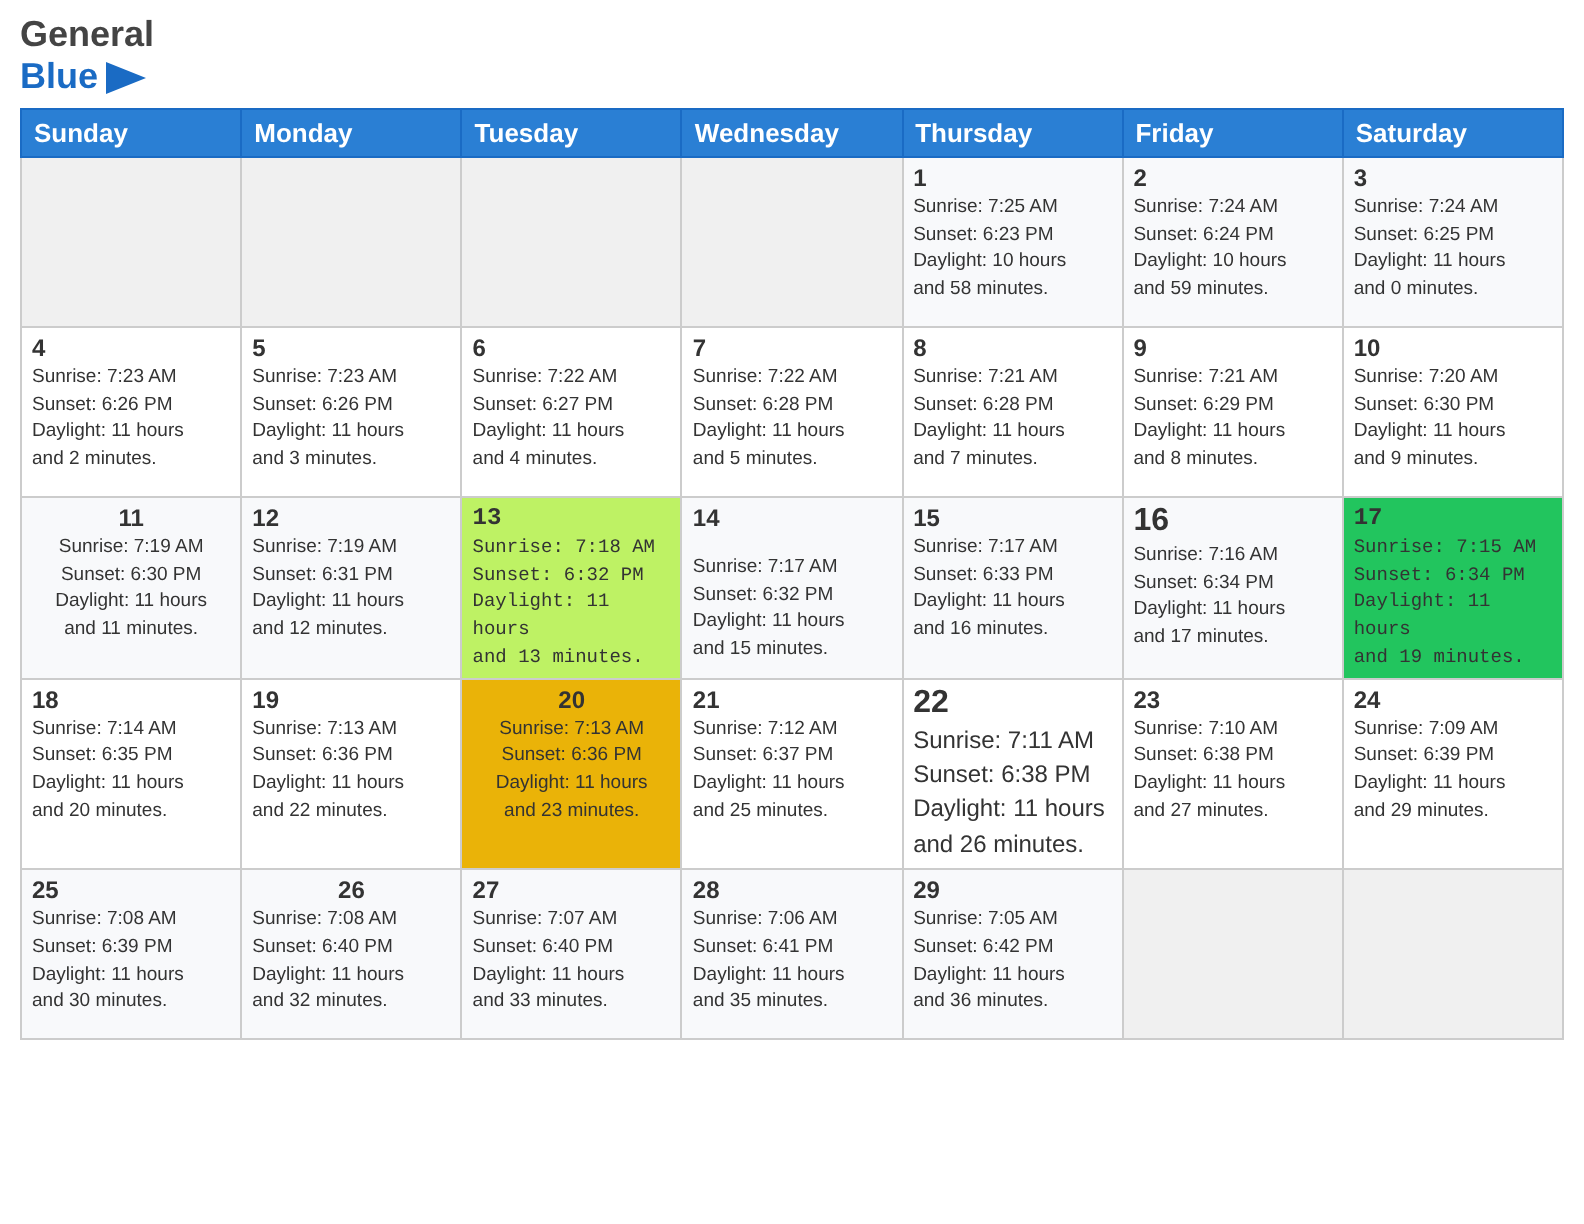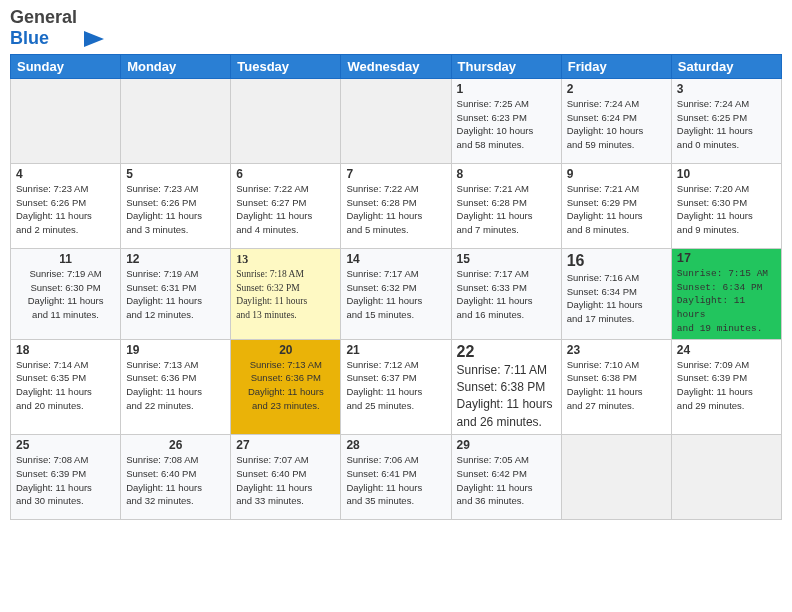--- a/index.html
+++ b/index.html
@@ -4,24 +4,24 @@
   <style>
     * { margin: 0; padding: 0; box-sizing: border-box; }
     body { width: 792px; height: 612px; font-family: Arial, sans-serif; background: #fff; overflow: hidden; }
     
     table { width: calc(100% - 20px); margin: 0 10px; border-collapse: collapse; }
   </style>
 </head>
 <body>
 
 <div style="padding: 8px 10px 0 10px; display: flex; justify-content: space-between; align-items: flex-start; margin-bottom: 4px;">
-  <div style="display: flex; align-items: center;">
+  <div style="display: flex; align-items: center; text-align: right;">
     <div style="display: flex; flex-direction: column; font-family: Arial, sans-serif; font-weight: bold; font-size: 18px; line-height: 1.1;">
       <div style="color: #444;">General</div>
-      <div style="display: flex; align-items: center; gap: 31px;">
+      <div style="display: flex; align-items: center;">
         <span style="color: #1a6bc4;">Blue</span>
         <svg width="28" height="22" viewBox="0 0 28 22">
           <polygon points="4,3 24,11 4,19" fill="#1a6bc4"></polygon>
         </svg>
       </div>
     </div>
   </div>
   <div style="text-align: right;">
     <div style="font-size: 38px; font-weight: bold; color: #333; font-family: Arial, sans-serif;"></div>
     <div style="font-size: 14px; color: #555; font-family: Arial, sans-serif; margin-top: 0px;"></div>
@@ -127,29 +127,29 @@
 Daylight: 11 hours
 and 11 minutes.</div>
         </td>
         <td style="vertical-align: top; padding: 3px 5px; border: 1px solid rgb(204, 204, 204); width: 14.28%; height: 85px; font-size: 10px; color: rgb(51, 51, 51); background: rgb(248, 249, 251); font-family: Arial, sans-serif;">
           <div style="font-weight: bold; font-size: 12px; margin-bottom: 1px;">12</div>
           <div style="font-size: 9.5px; line-height: 1.45; color: rgb(51, 51, 51); white-space: pre-line;">Sunrise: 7:19 AM
 Sunset: 6:31 PM
 Daylight: 11 hours
 and 12 minutes.</div>
         </td>
-        <td style="vertical-align: top; padding: 3px 5px; border: 1px solid rgb(204, 204, 204); width: 14.28%; height: 85px; font-size: 10px; color: rgb(51, 51, 51); background: #fef9c3; font-family: Liberation Serif, serif;">
+        <td style="vertical-align: top; padding: 3px 5px; border: 1px solid rgb(204, 204, 204); width: 14.28%; height: 85px; font-size: 10px; color: rgb(51, 51, 51); background: #bef264; font-family: Liberation Mono, monospace;">
           <div style="font-weight: bold; font-size: 12px; margin-bottom: 1px;">13</div>
           <div style="font-size: 9.5px; line-height: 1.45; color: rgb(51, 51, 51); white-space: pre-line;">Sunrise: 7:18 AM
 Sunset: 6:32 PM
 Daylight: 11 hours
 and 13 minutes.</div>
         </td>
         <td style="vertical-align: top; padding: 3px 5px; border: 1px solid rgb(204, 204, 204); width: 14.28%; height: 85px; font-size: 10px; color: rgb(51, 51, 51); background: rgb(248, 249, 251); font-family: Arial, sans-serif;">
-          <div style="font-weight: bold; font-size: 12px; margin-bottom: 1px;">14</div>
+          <div style="font-weight: bold; font-size: 12px; margin-bottom: 11px;">14</div>
           <div style="font-size: 9.5px; line-height: 1.45; color: rgb(51, 51, 51); white-space: pre-line;">Sunrise: 7:17 AM
 Sunset: 6:32 PM
 Daylight: 11 hours
 and 15 minutes.</div>
         </td>
         <td style="vertical-align: top; padding: 3px 5px; border: 1px solid rgb(204, 204, 204); width: 14.28%; height: 85px; font-size: 10px; color: rgb(51, 51, 51); background: rgb(248, 249, 251); font-family: Arial, sans-serif;">
           <div style="font-weight: bold; font-size: 12px; margin-bottom: 1px;">15</div>
           <div style="font-size: 9.5px; line-height: 1.45; color: rgb(51, 51, 51); white-space: pre-line;">Sunrise: 7:17 AM
 Sunset: 6:33 PM
 Daylight: 11 hours

